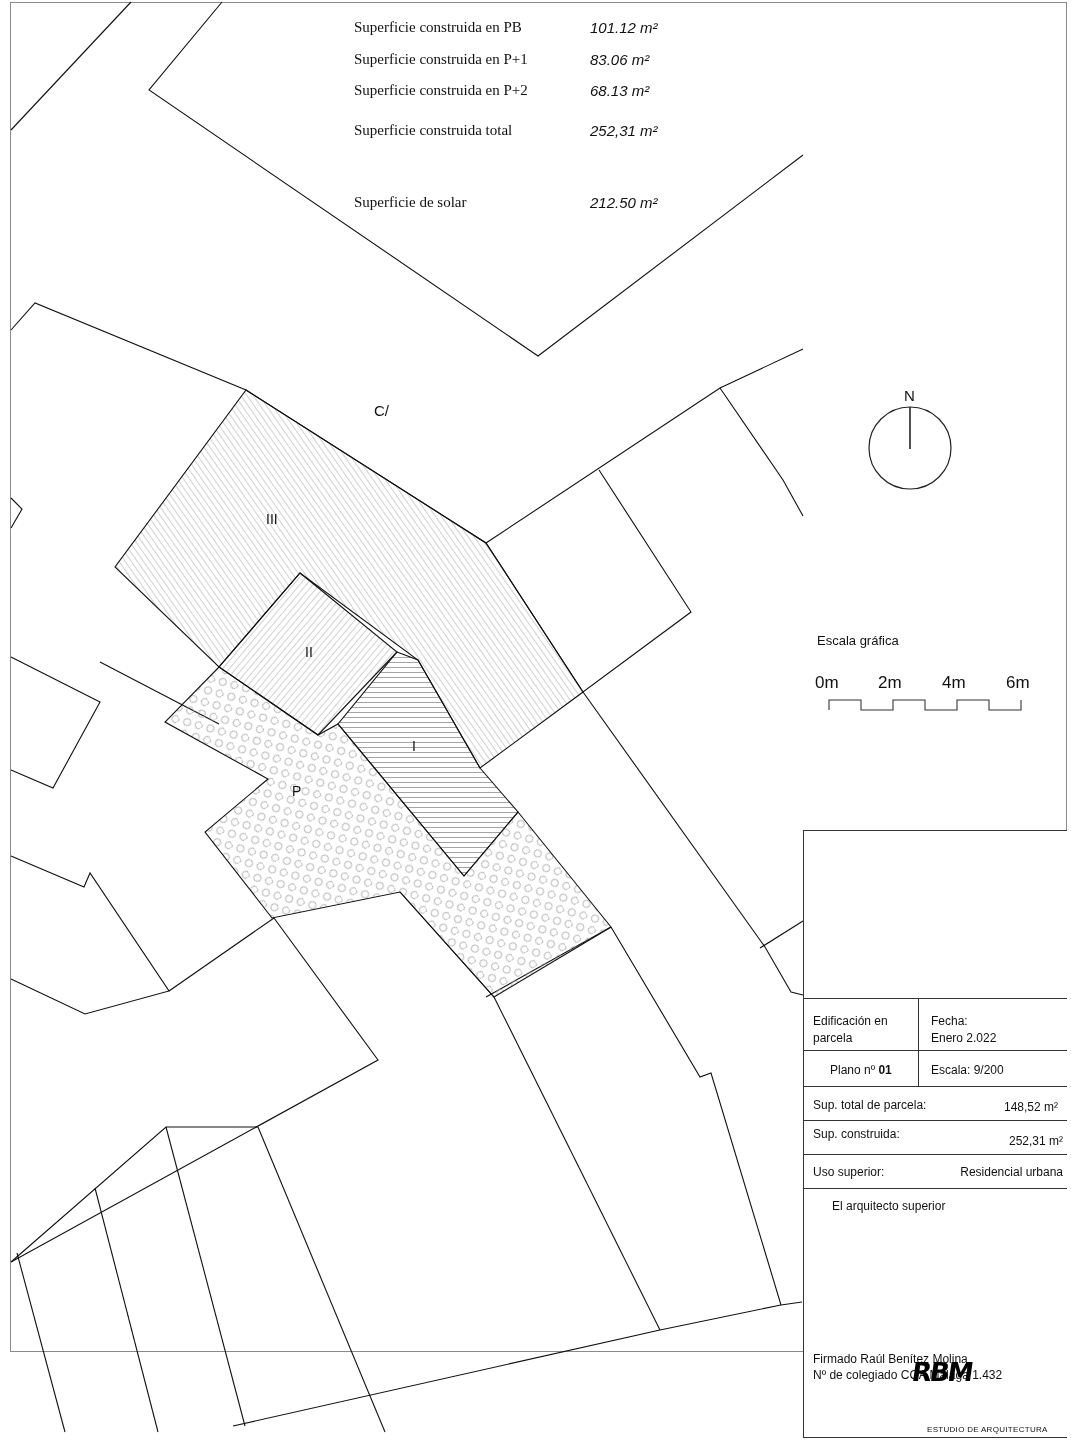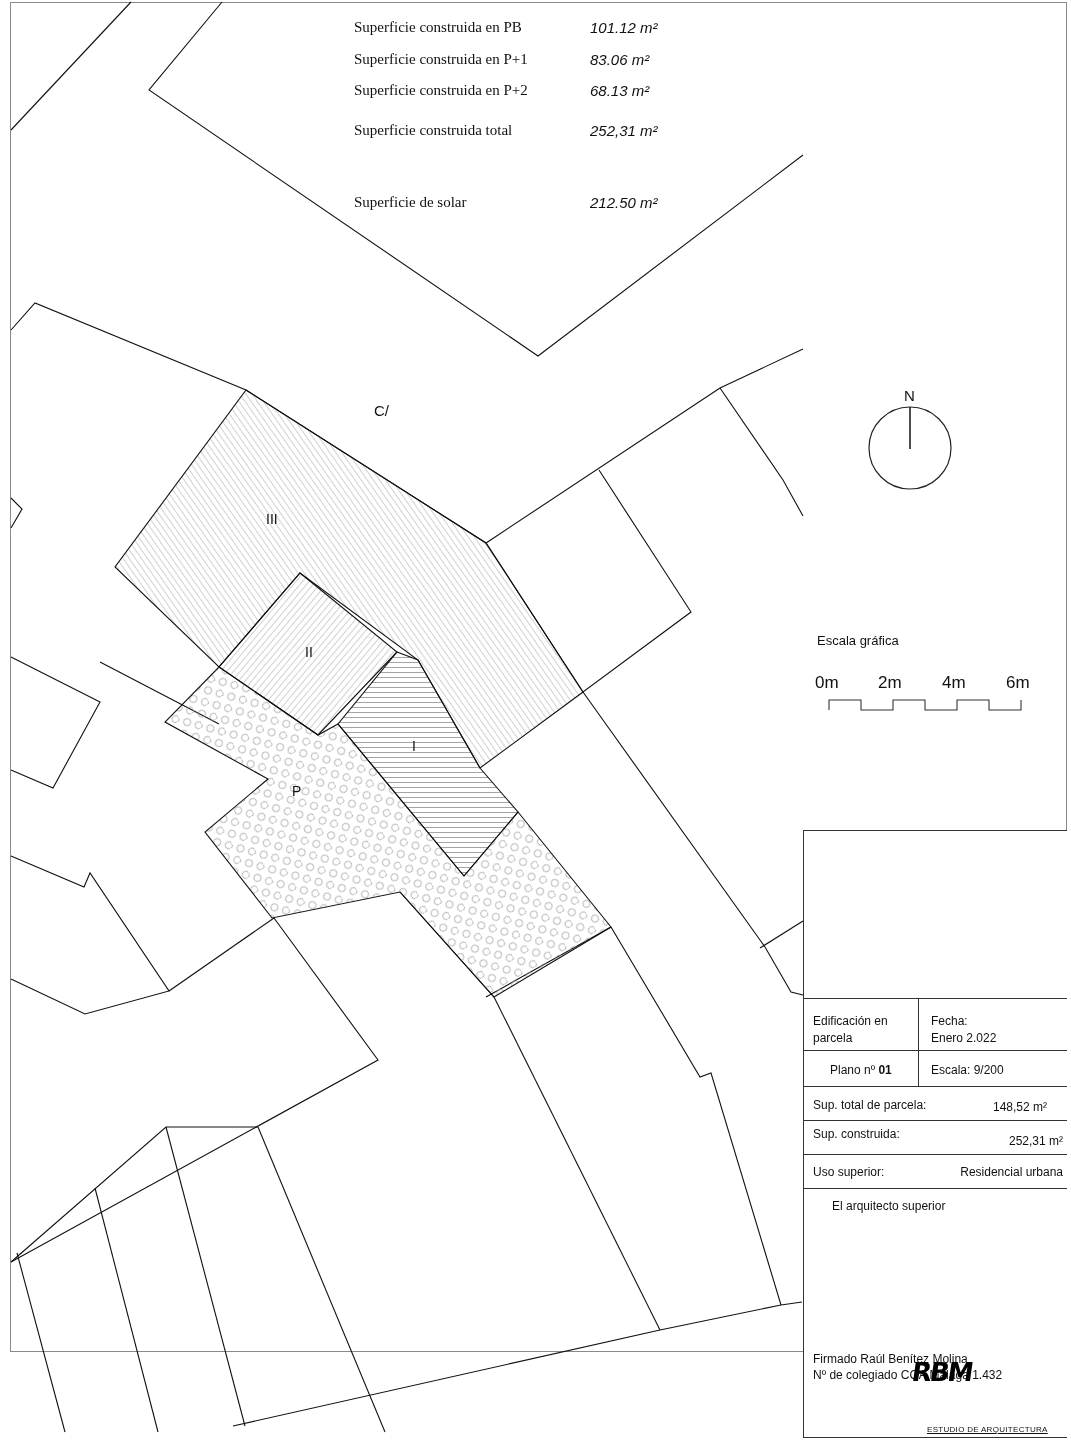--- a/index.html
+++ b/index.html
@@ -16,21 +16,21 @@
   .north { position:absolute; left:904px; top:387px; font-size:15px; }
   .scale-title { position:absolute; left:817px; top:633px; font-size:13px; }
   .scale-tick { position:absolute; top:673px; font-size:17px; }
   .tb { position:absolute; left:803px; top:830px; width:264px; height:608px;
         border:1.5px solid #333; border-right:none; box-sizing:border-box; background:#fff; }
   .tb .cell { position:absolute; box-sizing:border-box; font-size:12px; line-height:17px; }
   .hline { position:absolute; left:0; right:0; height:0; border-top:1.3px solid #333; }
   .vline { position:absolute; width:0; border-left:1.3px solid #333; }
   .sig { position:absolute; left:912px; top:1357px; font-family:"DejaVu Sans", sans-serif;
          font-weight:bold; font-size:26px; letter-spacing:-2px; transform:skewX(-8deg); color:#000; }
-  .sig-sub { position:absolute; left:927px; top:1425px; font-size:8px; letter-spacing:0.3px;text-decoration:underline; }
+  .sig-sub { position:absolute; left:927px; top:1425px; font-size:8px; letter-spacing:0.3px; }
 </style>
 </head>
 <body>
 
 <div class="frame"></div>
 
 <svg class="map" width="1071" height="1440" viewBox="0 0 1071 1440">
   <defs>
     <pattern id="hatchIII" patternUnits="userSpaceOnUse" width="5" height="5" patternTransform="rotate(-35)">
       <line x1="0" y1="0" x2="0" y2="5" stroke="#9a9a9a" stroke-width="0.9"></line>
@@ -147,21 +147,21 @@
 
   <div class="hline" style="top:219px"></div>
 
   <div class="cell" style="left:26px;top:231px">
     <span>Plano nº </span><b>01</b>
   </div>
   <div class="cell" style="left:127px;top:231px">Escala: 9/200</div>
 
   <div class="hline" style="top:255px"></div>
   <div class="cell" style="left:9px;top:266px">Sup. total de parcela:</div>
-  <div class="cell" style="right:20px;top:268px;text-align:center">148,52 m²</div>
+  <div class="cell" style="right:9px;top:268px;text-align:center">148,52 m²</div>
 
   <div class="hline" style="top:289px"></div>
   <div class="cell" style="left:9px;top:295px">Sup. construida:</div>
   <div class="cell" style="right:4px;top:302px;text-align:right">252,31 m²</div>
 
   <div class="hline" style="top:323px"></div>
   <div class="cell" style="left:9px;top:333px">Uso superior:</div>
   <div class="cell" style="right:4px;top:333px;text-align:right">Residencial urbana</div>
 
   <div class="hline" style="top:357px"></div>

